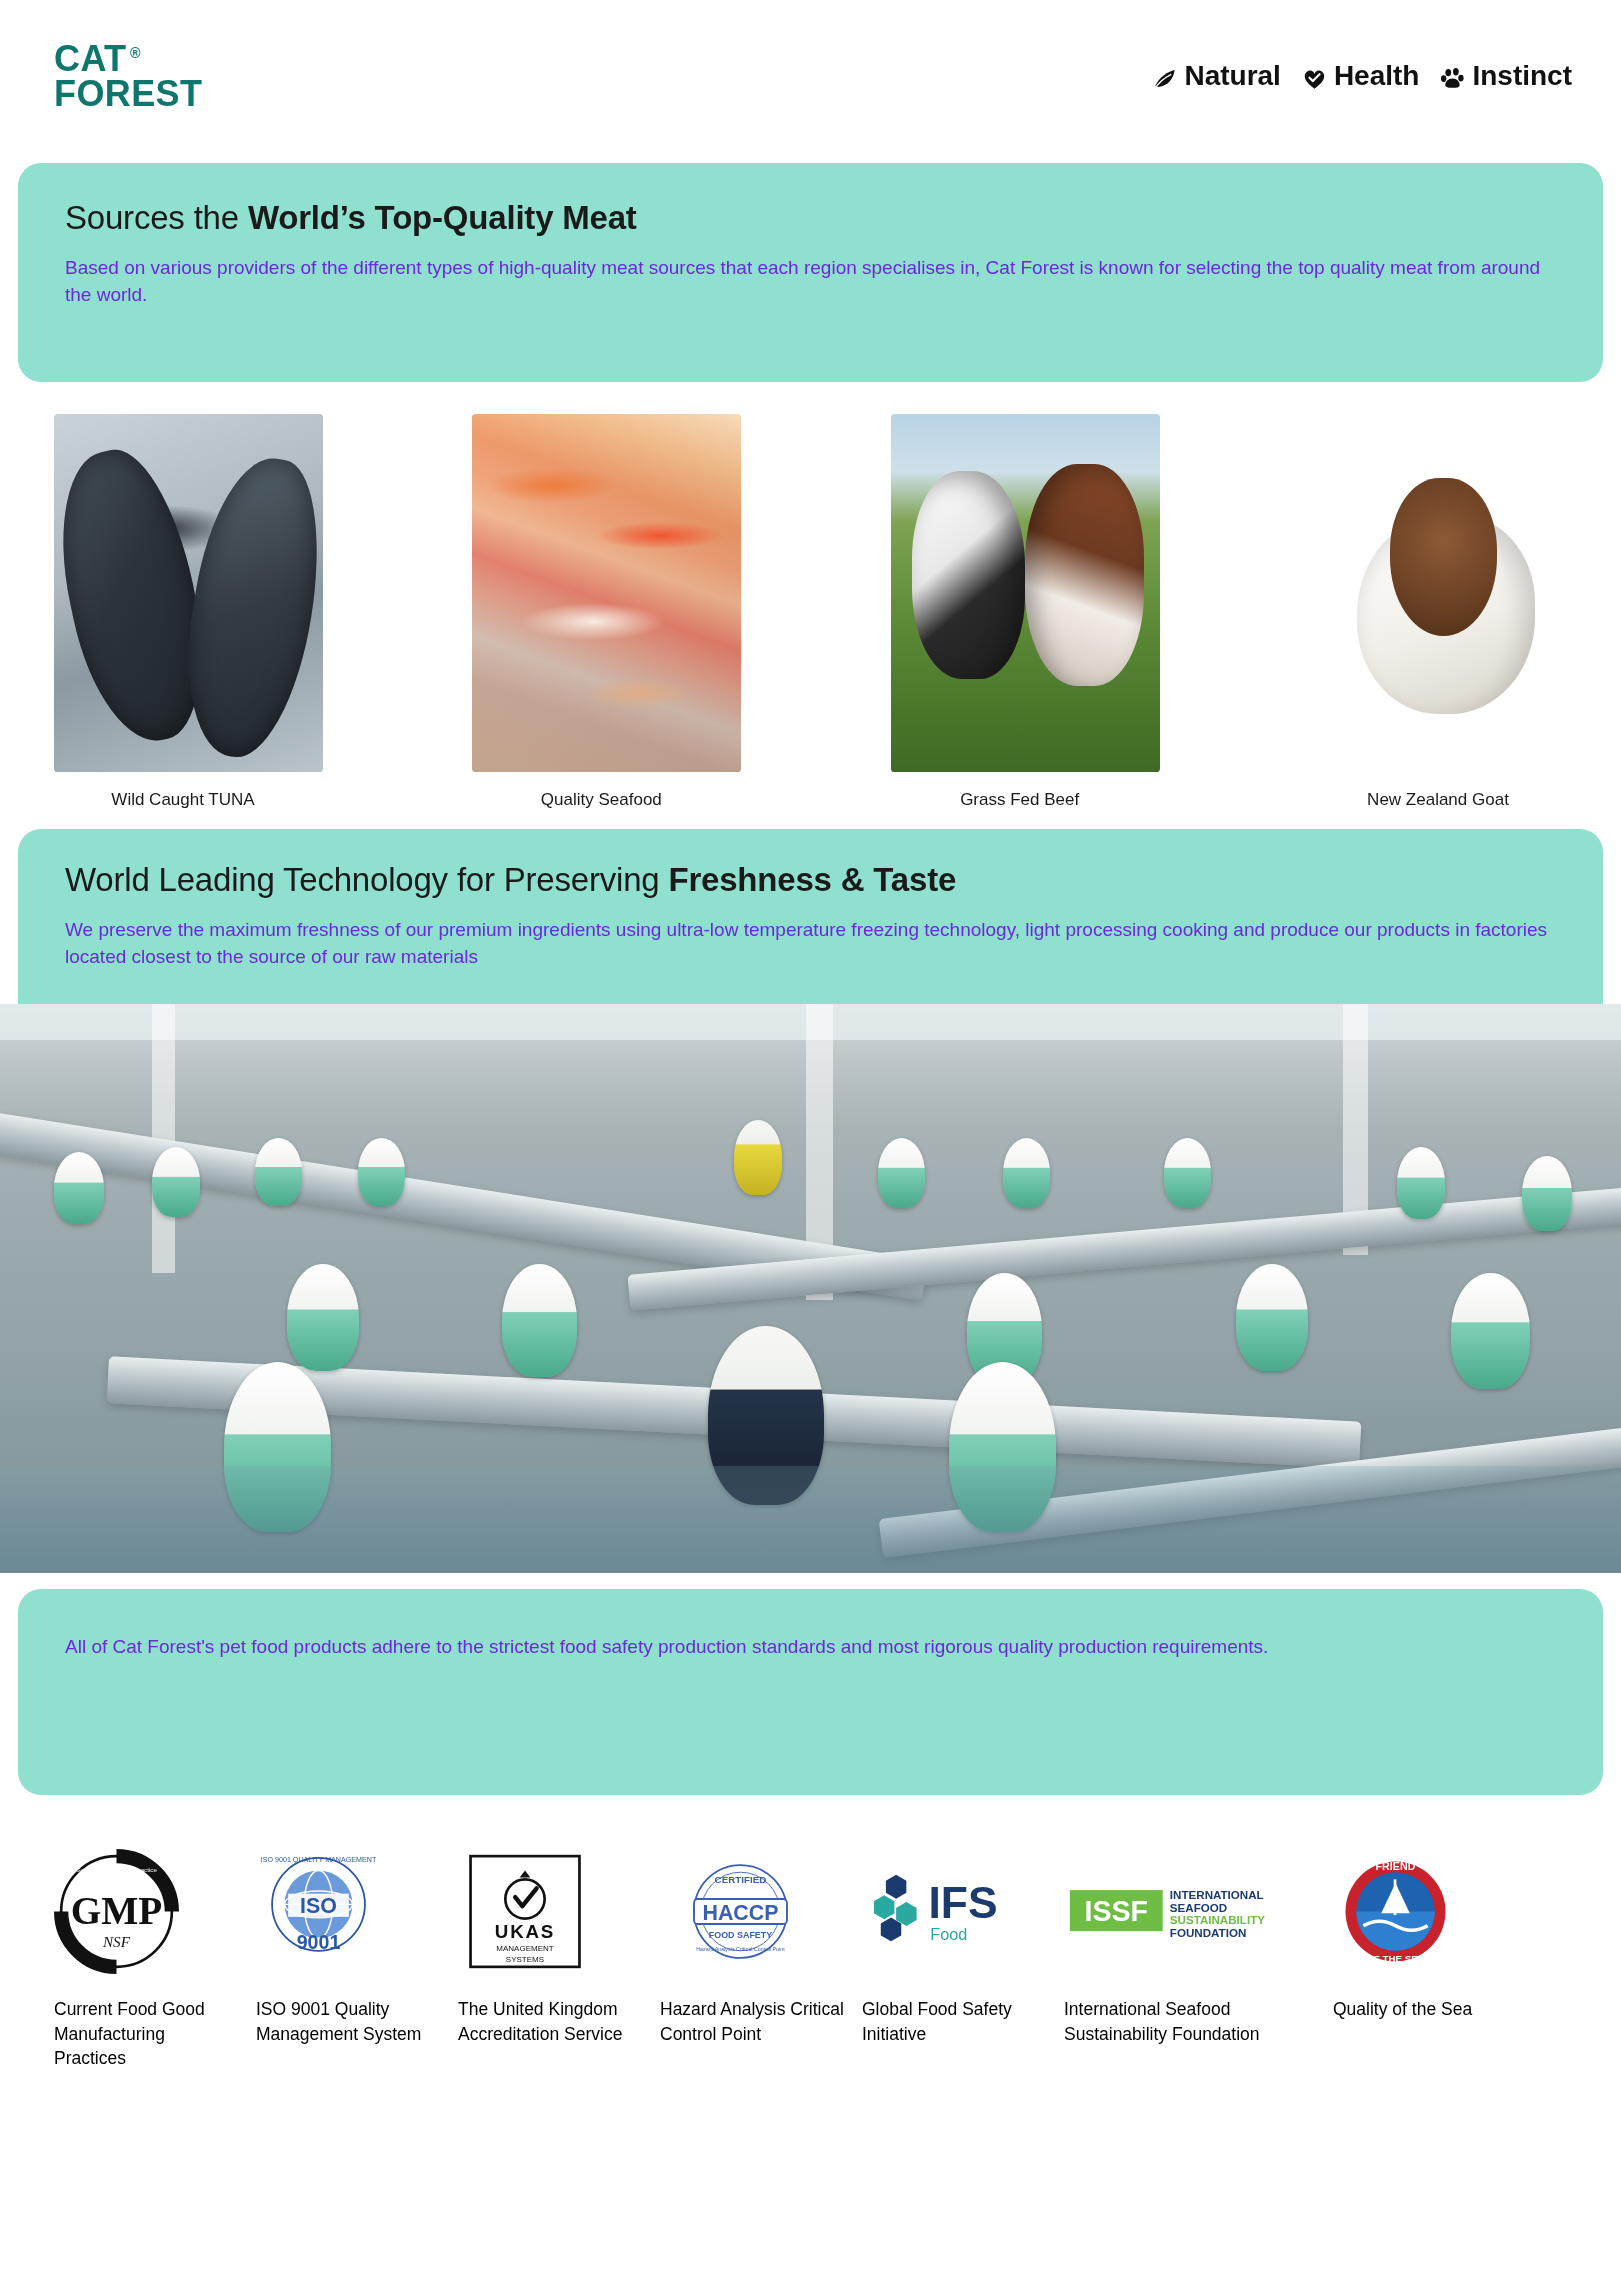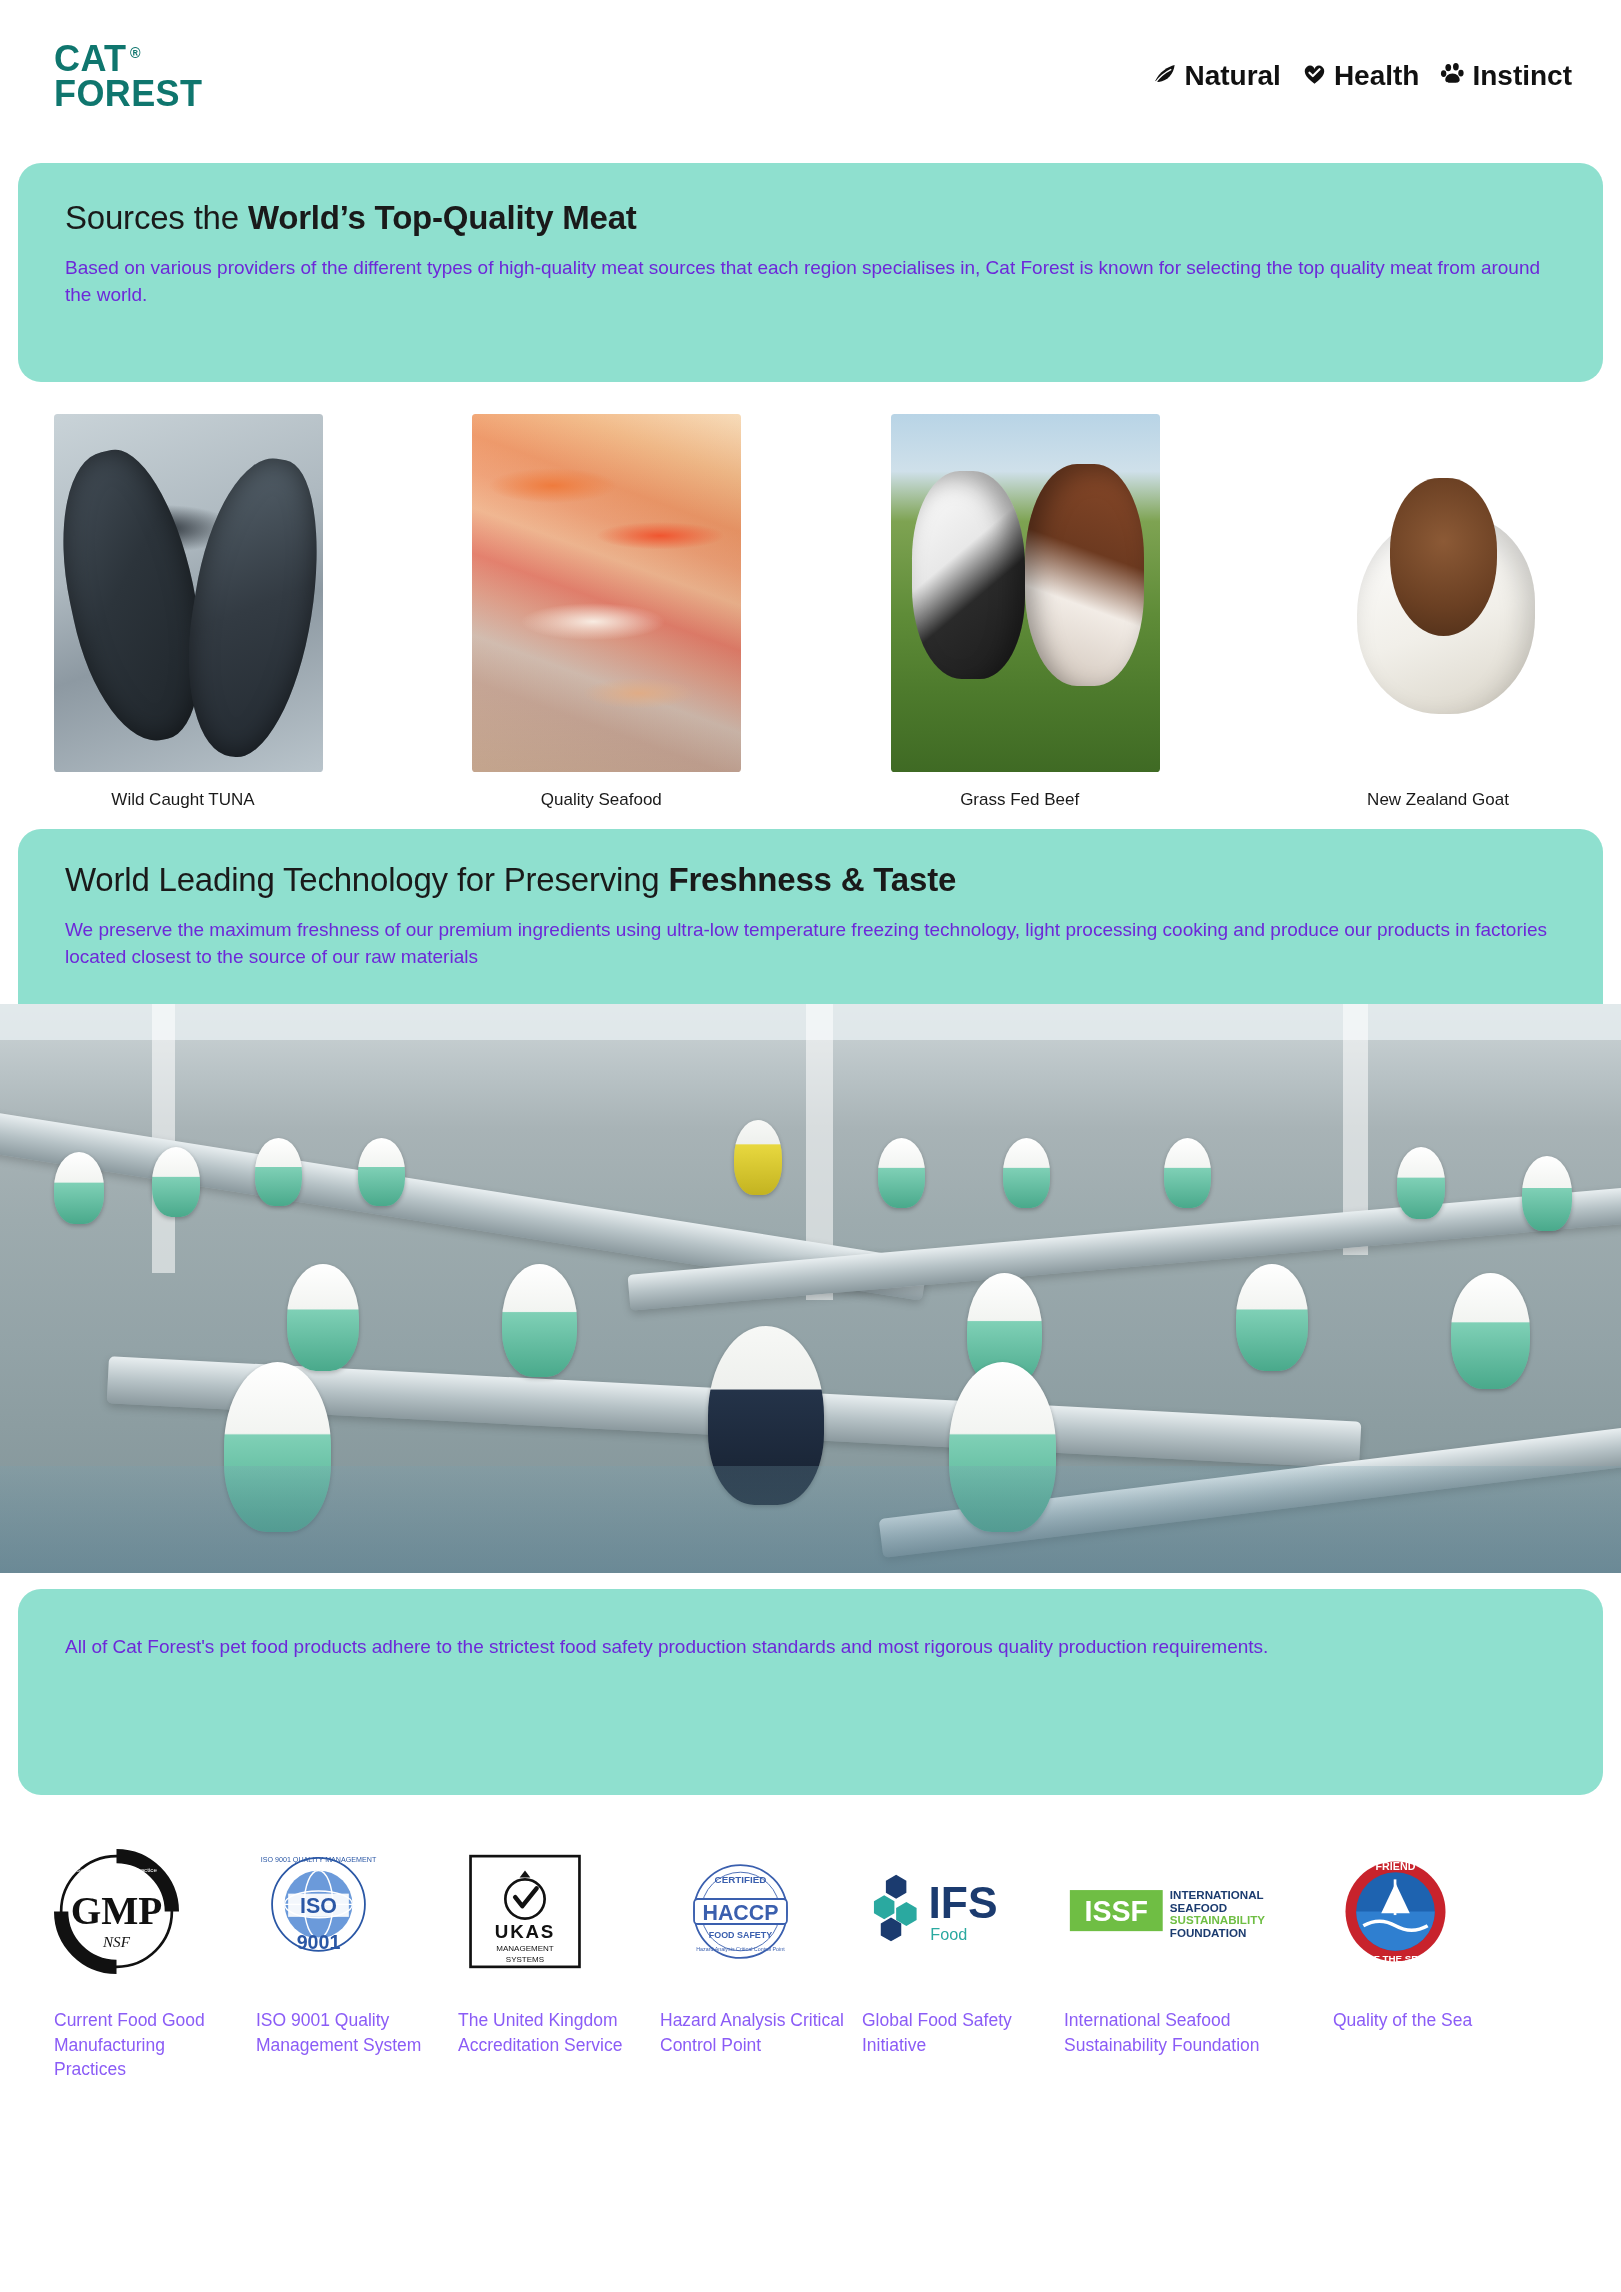--- a/index.html
+++ b/index.html
@@ -36,21 +36,21 @@
     margin-left: 3.6px;
   }
   .tagline {
     display: flex;
     align-items: center;
     gap: 7.2px;
     font-size: 28px;
     font-weight: 600;
     color: #111;
   }
-  .tagline .tg-item { display: flex; align-items: flex-start; gap: 6.3px; }
+  .tagline .tg-item { display: flex; align-items: flex-end; gap: 6.3px; }
   .tagline .tg-item + .tg-item { margin-left: 12.5px; }
   .ticon { display: inline-block; width: 27px; height: 27px; }
 
   
   .banner {
     background: #8fe0cf;
     border-radius: 23px;
     margin: 0 18px;
     padding: 36px 47px 39px 47px;
   }
@@ -227,24 +227,24 @@
     width: 202px;
     padding-right: 14.3px;
   }
   .cert-mark {
     height: 125px;
     display: flex;
     align-items: center;
     justify-content: flex-start;
   }
   .cert-label {
-    margin-top: 34px;
+    margin-top: 23px;
     font-size: 17.5px;
     line-height: 1.38;
-    color: #8b5cf6;
+    color: #000000;
   }
 </style>
 </head>
 <body>
 
 <div class="page">
 
   <div class="header">
     <div class="logo">
       <div style="display:inline-block">CAT</div><span class="reg">®</span>

